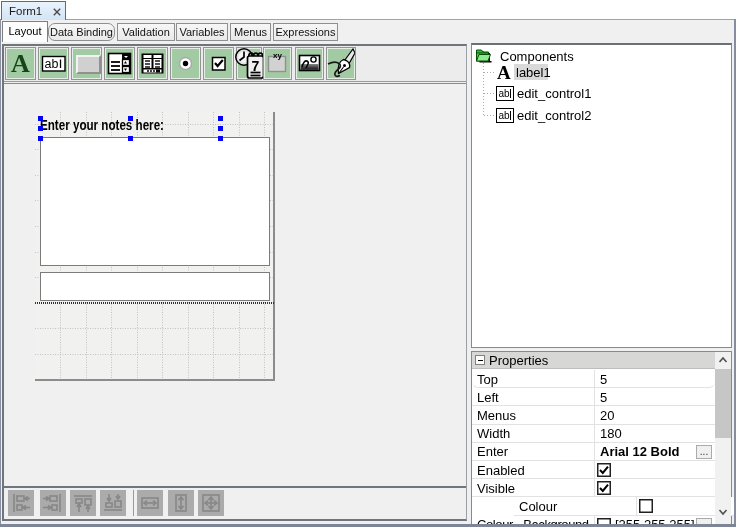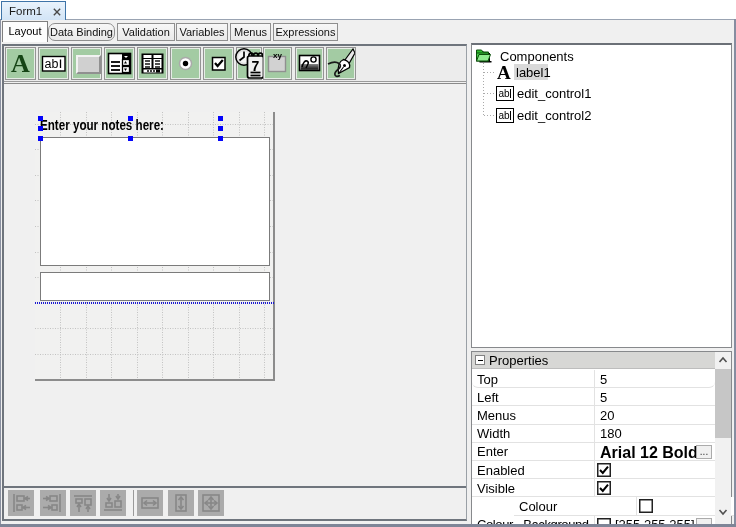--- a/index.html
+++ b/index.html
@@ -349,21 +349,21 @@
     <div class="abs prow" style="top:406.4px;">
         <span class="pl">Menus</span>
         <span class="pv">20</span>
       </div>
     <div class="abs prow" style="top:424.6px;">
         <span class="pl">Width</span>
         <span class="pv">180</span>
       </div>
     <div class="abs prow" style="top:442.8px;">
         <span class="pl">Enter</span>
-        <span class="pv" style="font-weight:bold;font-size:16px;">Arial 12 Bold</span>
+        <span class="pv" style="font-weight:bold;font-size:13px;">Arial 12 Bold</span>
       <div class="abs" style="left:224px;top:2px;width:16px;height:14px;background:#f0f0f0;border:1px solid #ababab;text-align:center;font-size:10px;line-height:12px;color:#333;">...</div>
     </div>
     <div class="abs prow" style="top:461px;">
         <span class="pl">Enabled</span>
       <svg class="abs" style="left:125px;top:2px;" width="14" height="14">
           <rect x="0.75" y="0.75" width="12.5" height="12.5" fill="#fff" stroke="#222" stroke-width="1.5"></rect>
           <path d="M3 7 l2.8 3 L11 3.6" stroke="#000" stroke-width="2" fill="none"></path>
         </svg>
     </div>
     <div class="abs prow" style="top:479.2px;">

